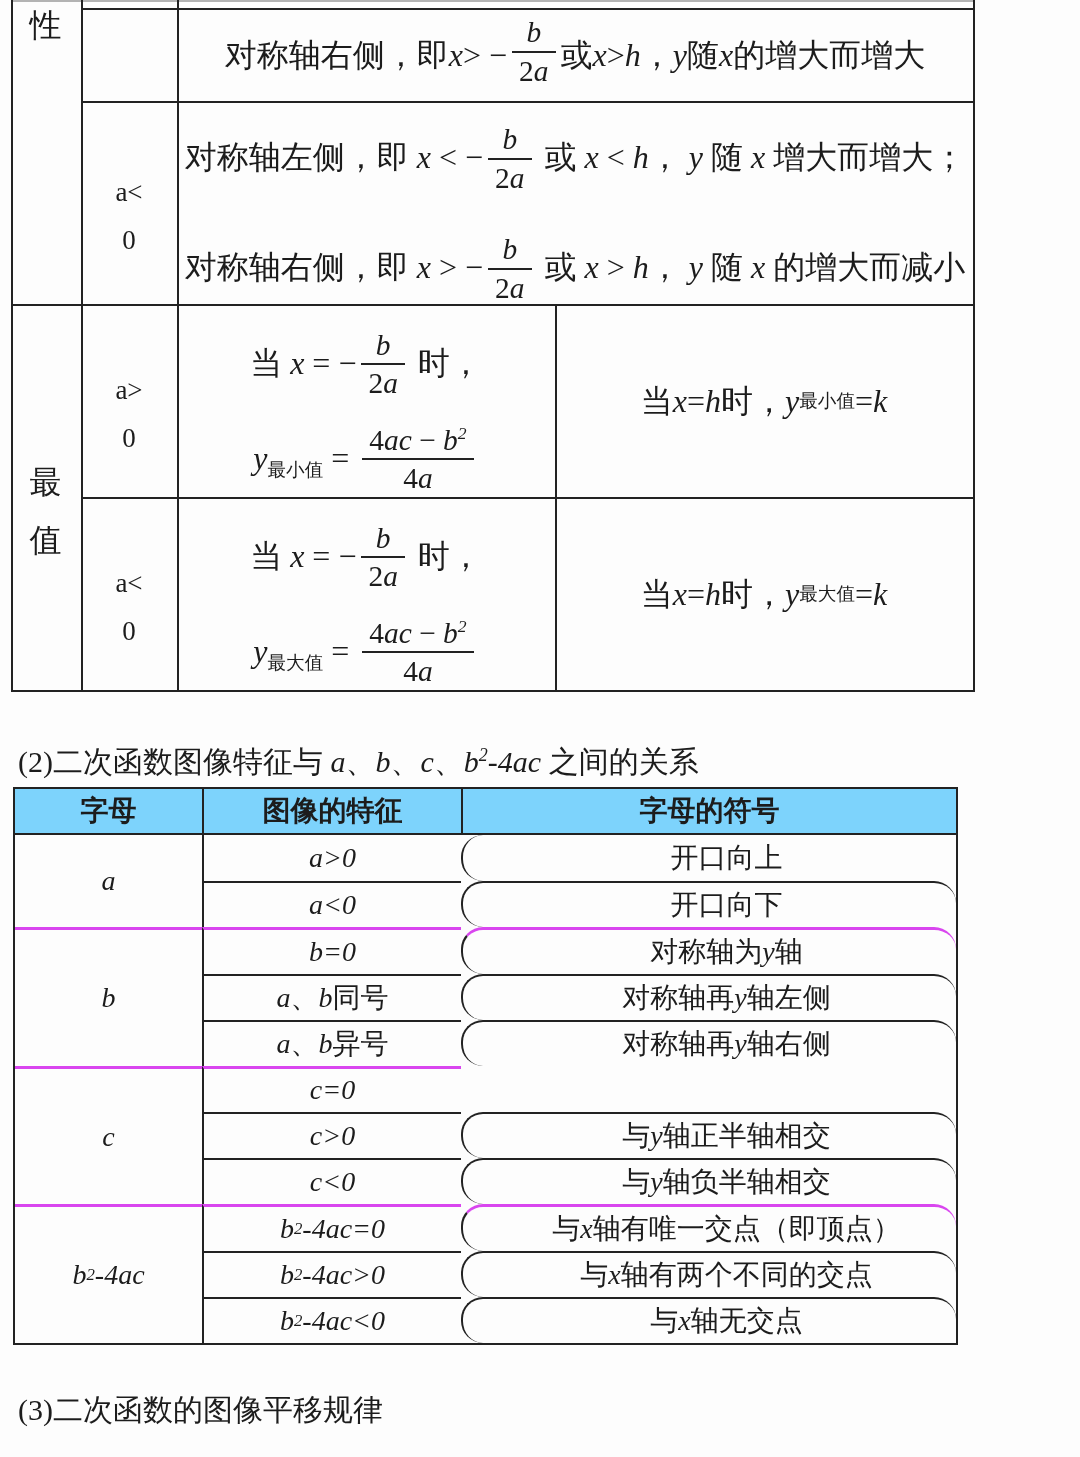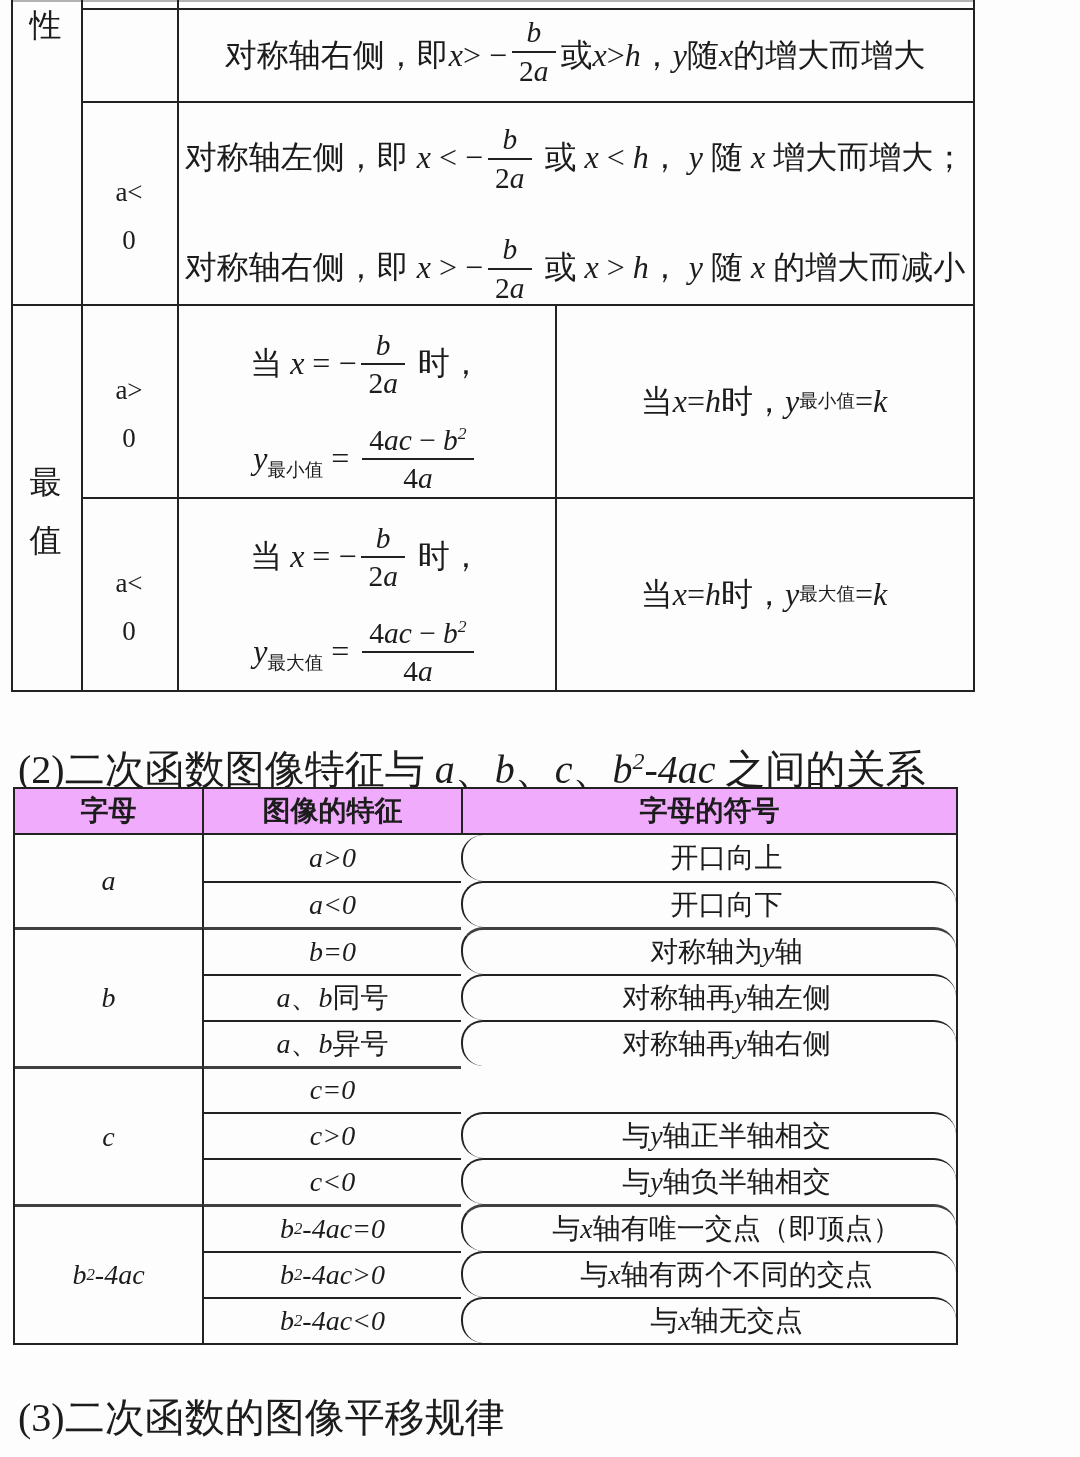--- a/index.html
+++ b/index.html
@@ -23,32 +23,32 @@
   .cond{font-size:27px; line-height:1.75;}
   
   .mi{font-style:italic; font-family:"Liberation Serif",serif;}
   .frac{display:inline-block; vertical-align:middle; text-align:center;
         line-height:1.02; margin:0 5px; transform:translateY(-3px);}
   .fnum{display:block; font-size:0.92em; padding:0 7px 3px;}
   .fden{display:block; font-size:0.92em; border-top:2px solid #222; padding:3px 7px 0;}
   .msup{font-size:0.60em; vertical-align:0.6em; font-style:italic;}
   .msub{font-size:0.58em; vertical-align:-0.38em;}
   
-  .heading{position:absolute; font-size:40px; white-space:nowrap;}
+  .heading{position:absolute; font-size:30px; white-space:nowrap;}
   
   #t2{position:absolute; left:13px; top:787px; width:945px; height:558px;
       display:grid; grid-template-columns:187px 259px 1fr;
       grid-template-rows:46px repeat(11,1fr);
       border:2px solid #222; box-sizing:border-box; background:#fdfdfd;}
   #t2 > div{display:flex; align-items:center; justify-content:center;
             font-size:28px; box-sizing:border-box;}
-  .gh{background:#f0abfc; font-weight:bold; font-size:30px; border-bottom:2px solid #222;}
+  .gh{background:#7dd3fc; font-weight:bold; font-size:30px; border-bottom:2px solid #222;}
   .c2,.c3{border-left:2px solid #222;}
   .bt{border-top:2px solid #222;}
-  .bt3{border-top:3px solid #404040;}
+  .bt3{border-top:3px solid #d946ef;}
   .letter{grid-column:1;}
   .sign{grid-column:2;}
   .feature{grid-column:3; justify-content:flex-end; padding-left:34px; text-align:left;border-radius:22px;}
   .sp2{grid-row:span 2;} .sp3{grid-row:span 3;}
 </style>
 </head>
 <body>
 
 <div id="page">
 

